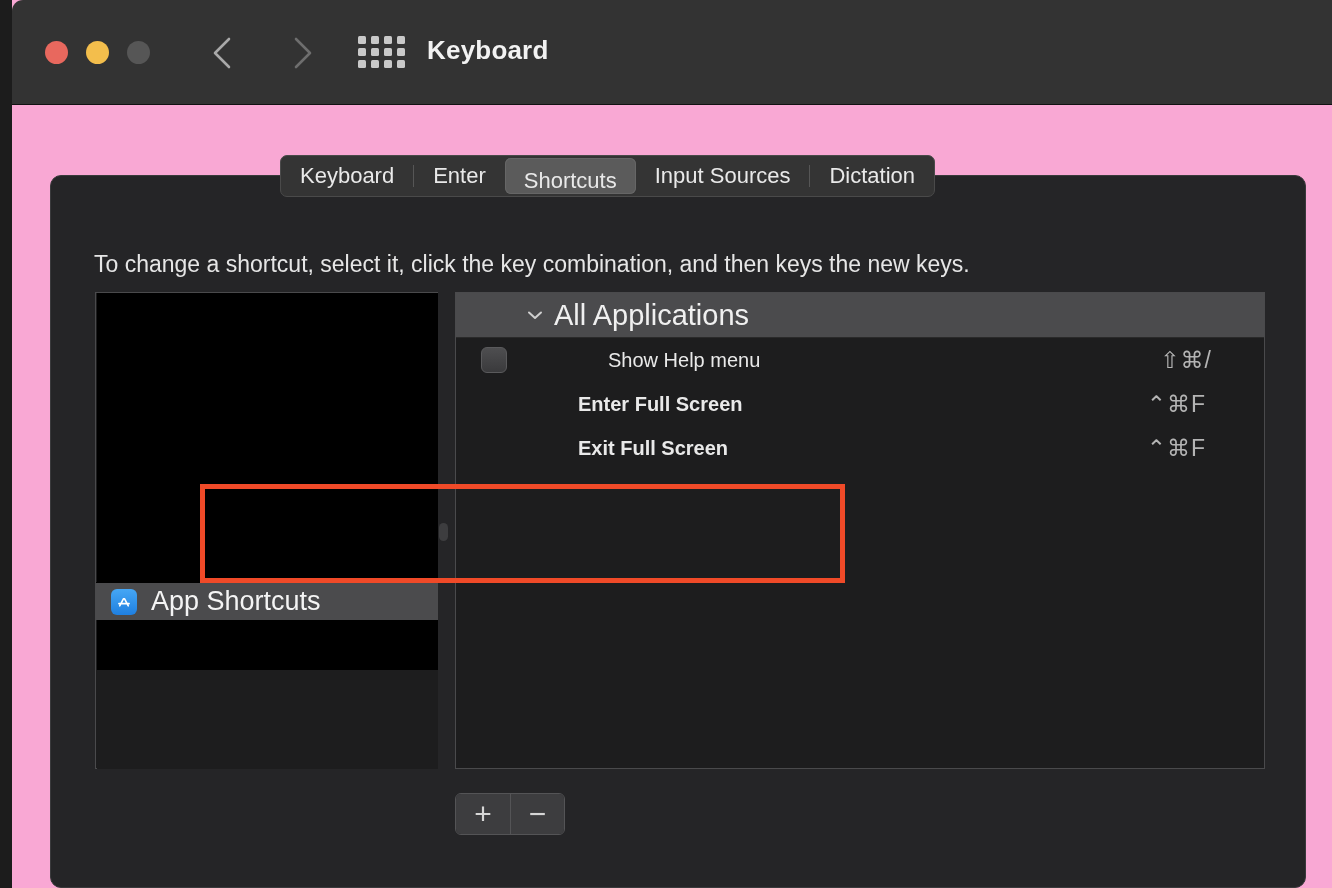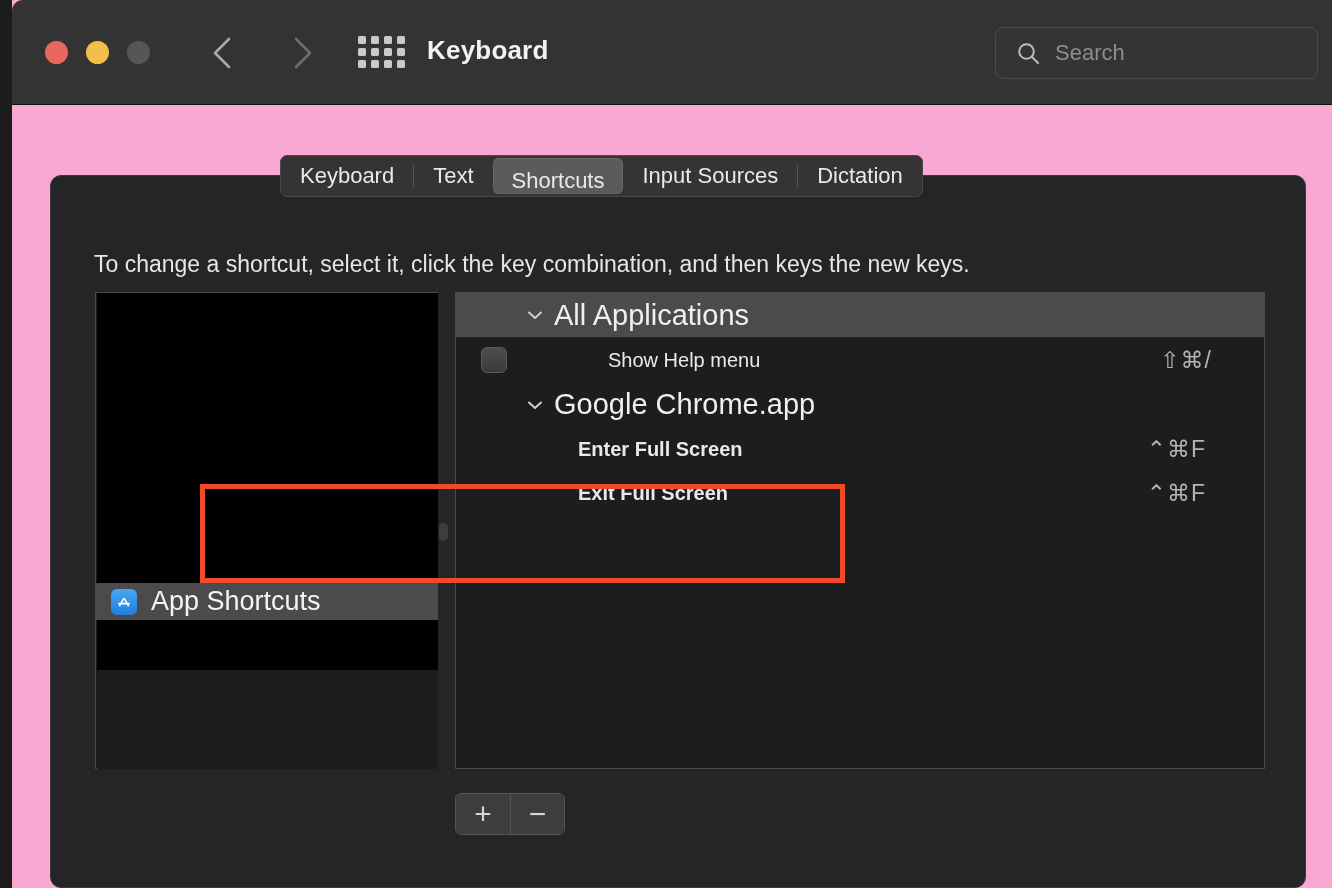--- a/index.html
+++ b/index.html
@@ -361,36 +361,29 @@
       <i></i>
         <i></i>
       <i></i>
         <i></i>
       <i></i>
         <i></i>
     </div>
 
     <div class="win-title">Keyboard</div>
 
-    <div class="searchbox">
-      <svg class="mag" width="25" height="25" viewBox="0 0 25 25" aria-hidden="true">
-        <circle cx="10.5" cy="10.5" r="7.3" fill="none" stroke="#bdbdbd" stroke-width="2"></circle>
-        <line x1="15.8" y1="15.8" x2="22" y2="22" stroke="#bdbdbd" stroke-width="2" stroke-linecap="round"></line>
-      </svg>
-      <input class="search-input" type="text" placeholder="Search" style="">
-    </div>
   </div>
 
   <div class="tabbar">
     <div class="tab">
       <span>Keyboard</span>
     </div>
     <div class="tab-sep"></div>
     <div class="tab">
-      <span>Text</span>
+      <span>Enter</span>
     </div>
     <div class="tab active">
       <span>Shortcuts</span>
     </div>
     <div class="tab">
       <span>Input Sources</span>
     </div>
     <div class="tab-sep"></div>
     <div class="tab">
       <span>Dictation</span>
@@ -429,28 +422,20 @@
         </span>
         <span class="group-label">All Applications</span>
       </div>
 
       <div class="shortcut-row">
         <span class="row-check"></span>
         <span class="row-label">Show Help menu</span>
         <span class="row-keys">⇧⌘/</span>
       </div>
 
-      <div class="group-header plain">
-        <span class="disclosure">
-          <svg width="18" height="12" viewBox="0 0 18 12" aria-hidden="true">
-            <polyline points="3,3.5 9,9 15,3.5" fill="none" stroke="#cfcfcf" stroke-width="2" stroke-linecap="round" stroke-linejoin="round"></polyline>
-          </svg>
-        </span>
-        <span class="group-label">Google Chrome.app</span>
-      </div>
 
       <div class="shortcut-row indent">
         <span class="row-label">Enter Full Screen</span>
         <span class="row-keys">⌃⌘F</span>
       </div>
 
       <div class="shortcut-row indent">
         <span class="row-label">Exit Full Screen</span>
         <span class="row-keys">⌃⌘F</span>
       </div>

